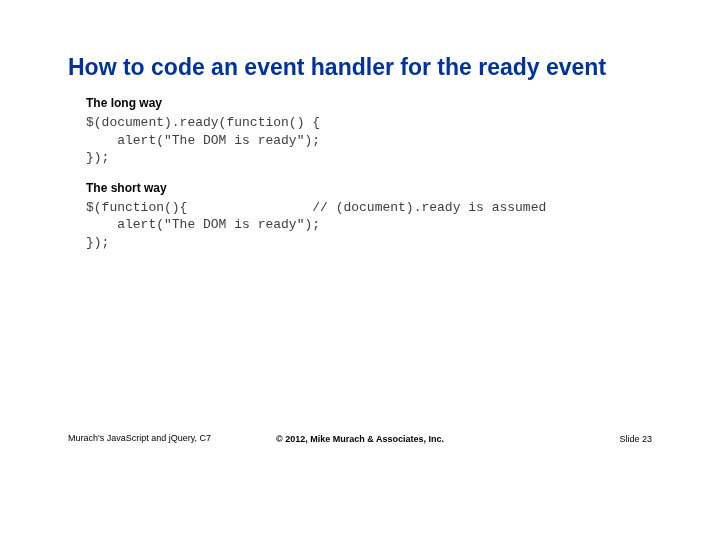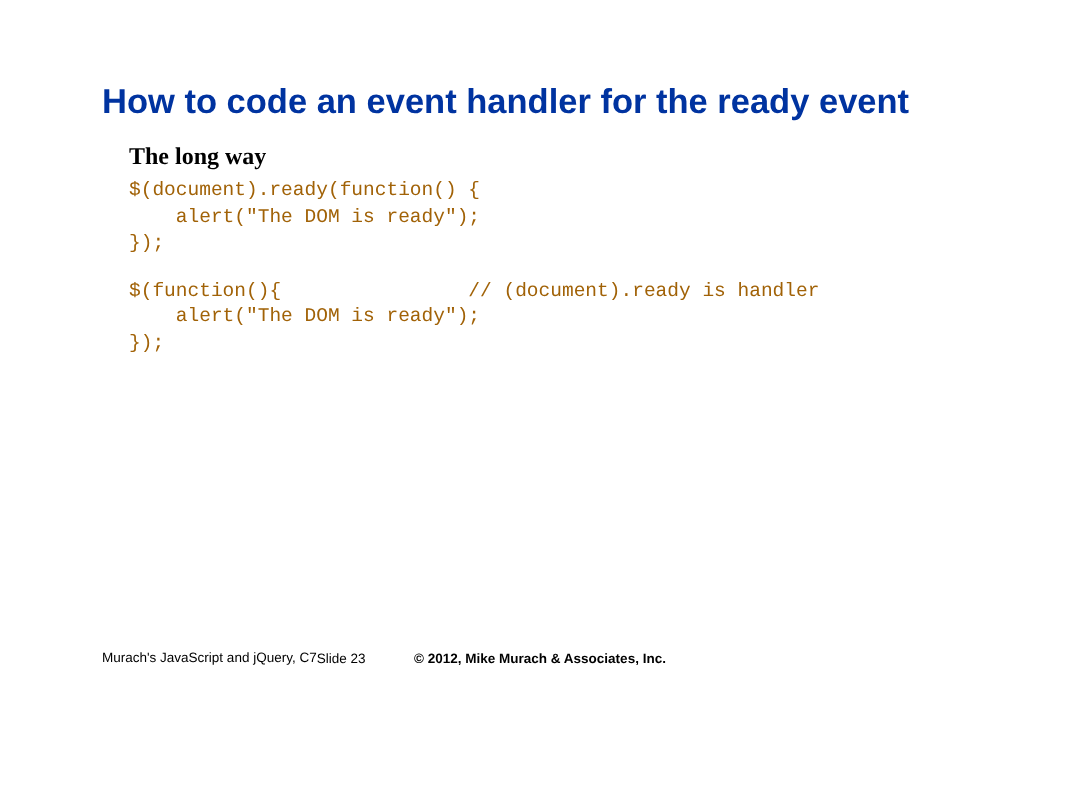--- a/index.html
+++ b/index.html
@@ -20,42 +20,42 @@
     font-size: 23px;
     line-height: 1.2;
   }
   .content {
     position: absolute;
     top: 96px;
     left: 86px;
     right: 40px;
   }
   .subhead {
-    font-family: Liberation Serif, serif;
+    font-family: Liberation Sans, sans-serif;
     font-weight: 700;
-    font-size: 16px;
+    font-size: 12px;
     color: #000;
     margin-bottom: 4px;
   }
   .codeblock {
     font-family: "Courier New", Courier, monospace;
     font-size: 13px;
-    color: #a16207;
+    color: #404040;
     white-space: pre;
     line-height: 1.35;
     margin-bottom: 14px;
   }
   .footer {
     position: absolute;
     left: 68px;
     right: 68px;
     bottom: 32px;
     display: flex;
     align-items: flex-end;
-    justify-content: flex-start;
+    justify-content: space-between;
     font-size: 9px;
     color: #000;
   }
   .footer-left { max-width: 180px; line-height: 1.2; }
   .footer-center { position: absolute; left: 0; right: 0; text-align: center; font-weight: bold; }
   .footer-right { text-align: right; margin-top: 26px; }
 </style>
 </head>
 <body>
 
@@ -63,21 +63,22 @@
 
   <div class="title">How to code an event handler for the ready event</div>
 
   <div class="content">
 
     <div class="subhead">The long way</div>
     <div class="codeblock">$(document).ready(function() {
     alert("The DOM is ready");
 });</div>
 
-    <div class="codeblock">$(function(){                // (document).ready is handler
+    <div class="subhead">The short way</div>
+    <div class="codeblock">$(function(){                // (document).ready is assumed
     alert("The DOM is ready");
 });</div>
 
   </div>
 
   <div class="footer">
     <div class="footer-left">Murach's JavaScript and jQuery, C7</div>
     <div class="footer-center">© 2012, Mike Murach &amp; Associates, Inc.</div>
     <div class="footer-right">Slide 23</div>
   </div>

